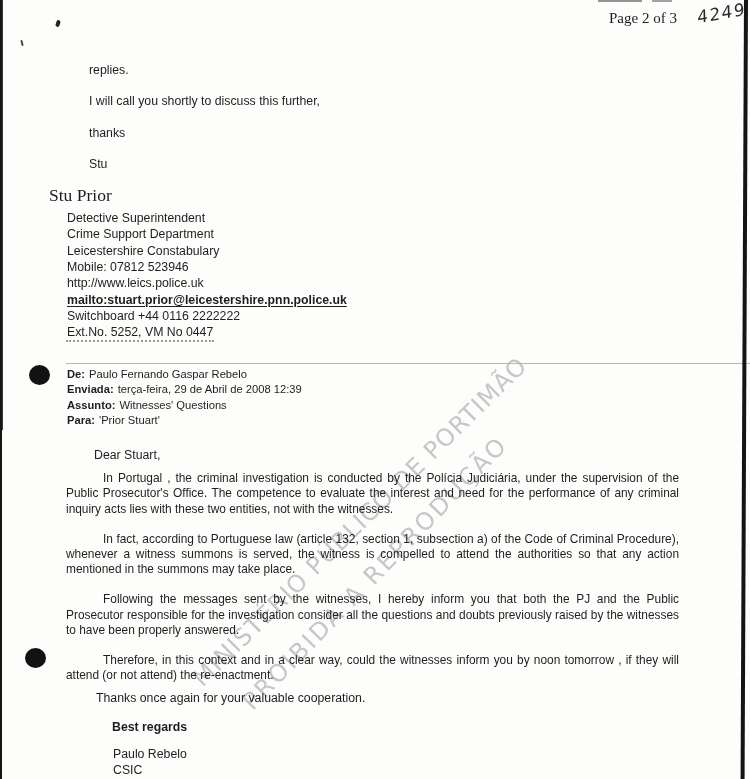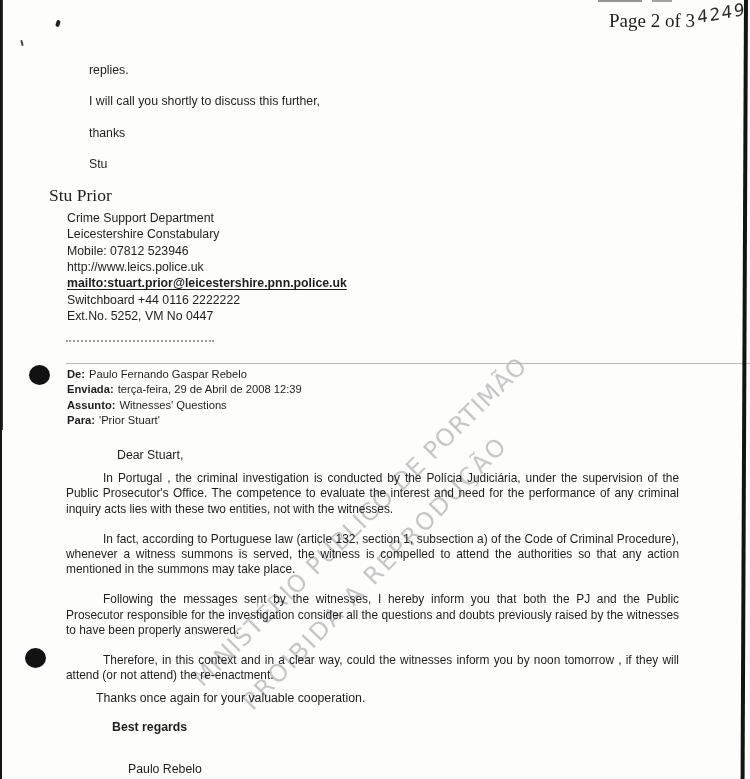--- a/index.html
+++ b/index.html
@@ -22,21 +22,21 @@
   .top-dash-2 { position:absolute; left:652px; top:0; width:20px; height:2px; background:#a3a3a3; }
   .speck-1 { position:absolute; left:56px; top:20px; width:4px; height:7px; background:#222; border-radius:2px; transform:rotate(18deg); }
   .speck-2 { position:absolute; left:21px; top:40px; width:2px; height:6px; background:#4a4a4a; border-radius:1px; transform:rotate(-14deg); }
 
   
   .punch { position:absolute; width:21px; height:20px; border-radius:50%; background:#121212; z-index:3; }
   .punch-1 { left:29px; top:365px; }
   .punch-2 { left:25px; top:648px; }
 
   
-  .page-number { left:609px; top:10px; font-family:"Liberation Serif",serif; font-size:19px; }
+  .page-number { left:609px; top:10px; font-family:"Liberation Serif",serif; font-size:15px; }
   .handwritten { left:697px; top:3px; font-family:"DejaVu Sans",sans-serif; font-size:17px; color:#2b2b2b; letter-spacing:1.5px; transform:rotate(-10deg) skewX(-8deg); }
 
   
   .watermark {
     position:absolute; z-index:1; white-space:nowrap;
     font-family:"DejaVu Sans",sans-serif;
     color:var(--watermark,#c6c6c6);
     transform-origin:0 50%;
   }
   .wm-1 { left:197px; top:668px; font-size:24px; letter-spacing:1px;   transform:rotate(-44.5deg); }
@@ -55,27 +55,27 @@
   
   .hr-dotted { position:absolute; left:66px; top:340px; width:148px; border-top:2px dotted #9a9a9a; z-index:2; }
   .hr-solid  { position:absolute; left:66px; top:363px; width:684px; border-top:1px solid #b8b8b8; z-index:2; }
 
   
   .email-header { left:67px; top:367px; font-family:Liberation Sans, sans-serif; font-size:11.2px; line-height:15.4px; }
   .email-header p { margin:0; }
   .email-header b { font-weight:bold; margin-right:4px; }
 
   
-  .salutation { left:117px; top:448px; font-size:12.3px; }
+  .salutation { left:94px; top:448px; font-size:12.3px; }
   .paragraphs { left:66px; top:471px; width:613px; font-size:11.9px; line-height:15.4px; text-align:justify; }
   .paragraphs p { margin:0 0 14.4px; text-indent:37px; }
   .closing-thanks  { left:96px; top:691px; font-size:12.3px; }
   .closing-regards { left:112px; top:720px; font-size:12.3px;font-weight:bold; }
   .closing-sender  { left:113px; top:747px; font-size:12.3px; line-height:15.6px; }
-  .closing-sender p { margin:15px; }
+  .closing-sender p { margin:0; }
 </style>
 </head>
 <body>
 
 <div class="page">
 
   <div class="edge-left"></div>
   <div class="edge-right"></div>
   <div class="top-dash-1"></div>
   <div class="top-dash-2"></div>
@@ -92,20 +92,21 @@
 
   <div class="txt top-lines">
     <p>replies.</p>
     <p>I will call you shortly to discuss this further,</p>
     <p>thanks</p>
     <p>Stu</p>
   </div>
 
   <div class="txt sig-name">Stu Prior</div>
   <div class="txt sig-block">
+    <p>Detective Superintendent</p>
     <p>Crime Support Department</p>
     <p>Leicestershire Constabulary</p>
     <p>Mobile: 07812 523946</p>
     <p>http://www.leics.police.uk</p>
     <p class="underlined">mailto:stuart.prior@leicestershire.pnn.police.uk</p>
     <p>Switchboard +44 0116 2222222</p>
     <p>Ext.No. 5252, VM No 0447</p>
   </div>
 
   <div class="hr-dotted"></div>

